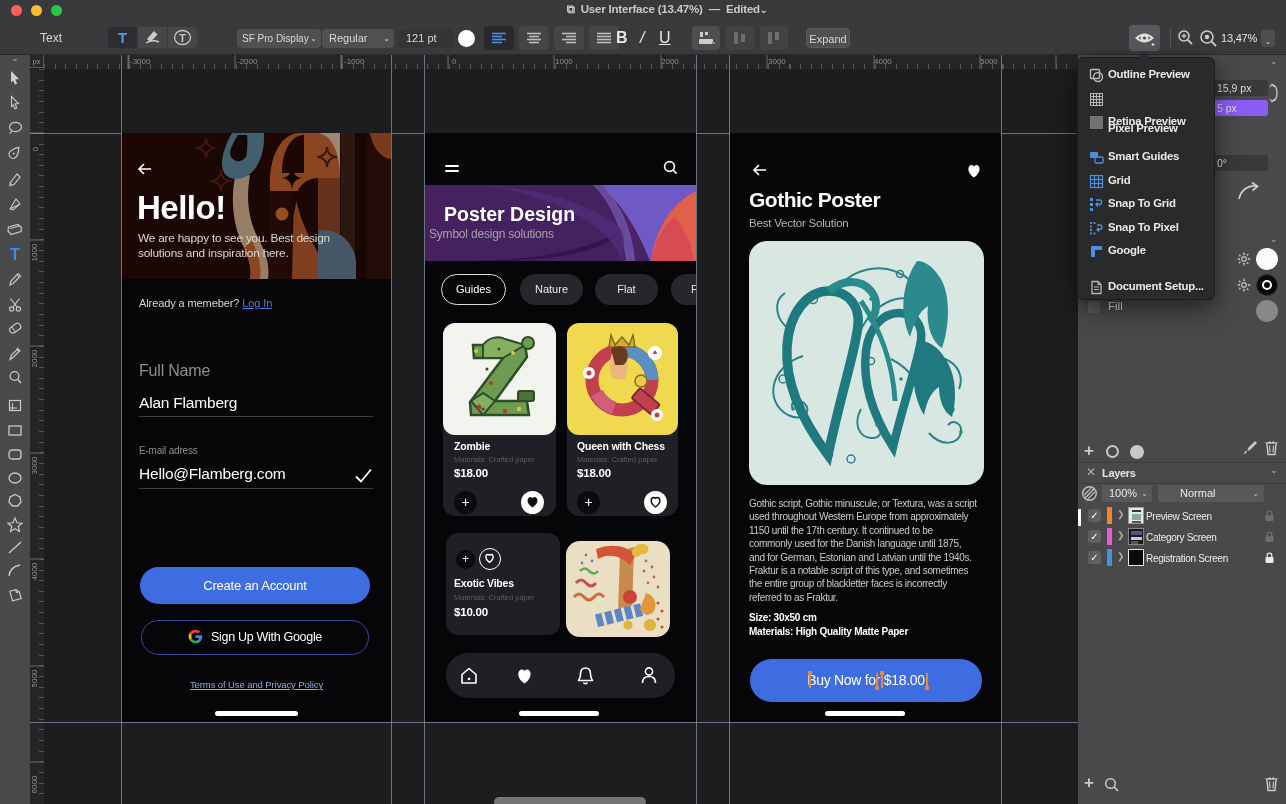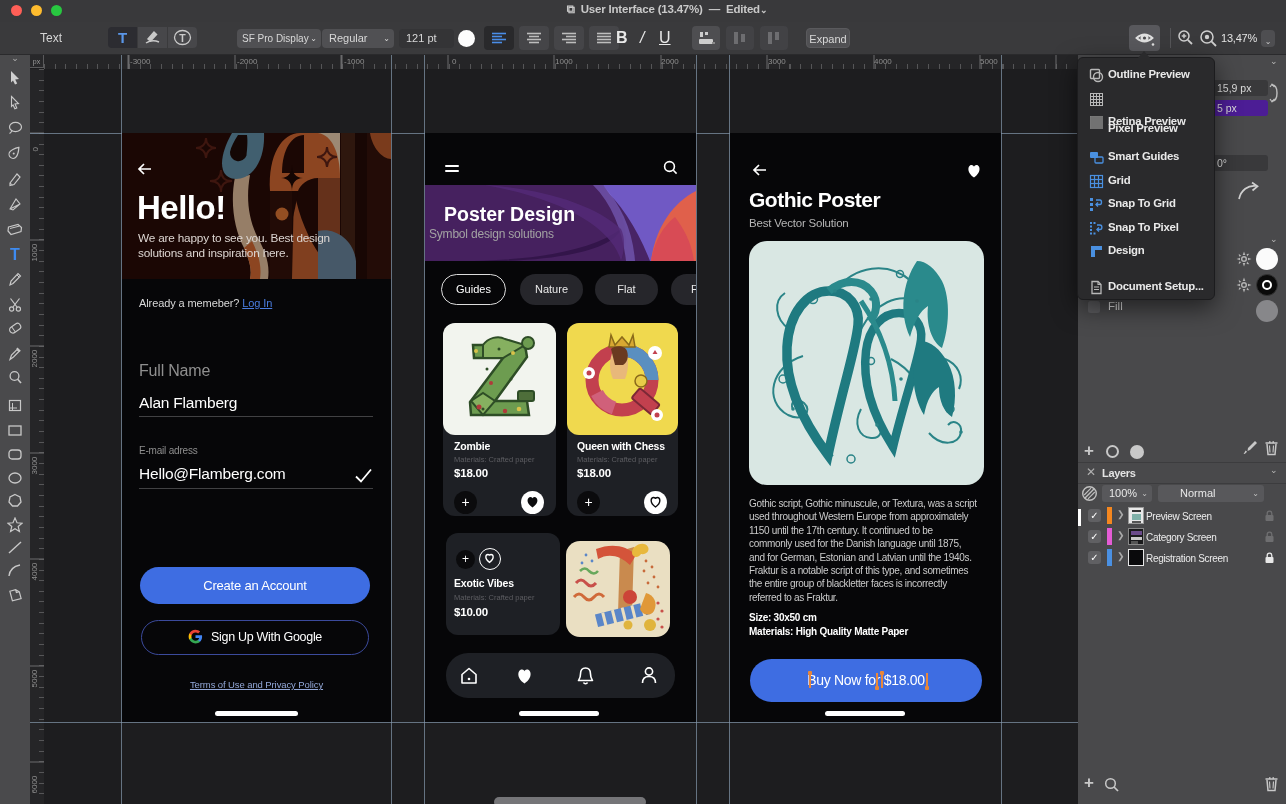--- a/index.html
+++ b/index.html
@@ -603,21 +603,21 @@
 </div>
 
 <div id="rpanel">
   <div style="position:absolute;left:192px;top:1px;color:#b8b8b8;font-size:9px;">⌄</div>
   <div style="position:absolute;left:134px;top:25px;width:56px;height:16px;background:#39393b;border-radius:3px;color:#dcdcdc;font-size:10.5px;line-height:16px;padding-left:5px;">15,9 px</div>
   <svg style="position:absolute;left:190px;top:27px;" width="14" height="22" viewBox="0 0 14 22">
       <path d="M4 3 C9 3 9 8 9 11 C9 14 9 19 4 19" fill="none" stroke="#c0c0c0" stroke-width="1.4"></path>
       <path d="M2 5 L4 2.2 L6.5 5" fill="none" stroke="#c0c0c0" stroke-width="1.2"></path>
       <path d="M2 17 L4 19.8 L6.5 17" fill="none" stroke="#c0c0c0" stroke-width="1.2"></path>
     </svg>
-  <div style="position:absolute;left:134px;top:45px;width:56px;height:16px;background:#4c1d95;border-radius:3px;color:#dcdcdc;font-size:10.5px;line-height:16px;padding-left:5px;">5 px</div>
+  <div style="position:absolute;left:134px;top:45px;width:56px;height:16px;background:#8b5cf6;border-radius:3px;color:#dcdcdc;font-size:10.5px;line-height:16px;padding-left:5px;">5 px</div>
   <div style="position:absolute;left:134px;top:100px;width:56px;height:16px;background:#39393b;border-radius:3px;color:#dcdcdc;font-size:10.5px;line-height:16px;padding-left:5px;">0°</div>
   <svg style="position:absolute;left:158px;top:125px;" width="26" height="22" viewBox="0 0 26 22">
       <path d="M3 19 C5 10 12 5 20 6" fill="none" stroke="#d0d0d0" stroke-width="1.7"></path>
       <path d="M16 2.5 L21.5 6.3 L16.5 10.5" fill="none" stroke="#d0d0d0" stroke-width="1.7"></path>
     </svg>
   <div style="position:absolute;left:192px;top:179px;color:#b8b8b8;font-size:9px;">⌄</div>
   <svg style="position:absolute;left:157px;top:195px;" width="18" height="18" viewBox="0 0 18 18">
       <g fill="#b4b4b4">
         <circle cx="9" cy="9" r="3"></circle>
         <path d="M9 1.5 L10.3 5 L7.7 5 Z"></path>
@@ -815,21 +815,21 @@
         <rect x="4.5" y="1" width="2" height="2"></rect>
         <rect x="4.5" y="11.5" width="2" height="2"></rect>
       </g>
       <path d="M8 4 L11 4 C13.5 4 13.5 8.5 11 8.5 L8 8.5" fill="none" stroke="#4a90e0" stroke-width="1.4"></path>
       <path d="M10 6.5 L8 8.5 L10 10.5" fill="none" stroke="#4a90e0" stroke-width="1.4"></path>
     </svg>
   <div class="mi" style="top:163px;">Snap To Pixel</div>
   <svg class="mic" style="top:186px;" viewBox="0 0 15 15">
       <path d="M2 13 L2 2 L13 2 L13 6 L6 6 L6 13 Z" fill="#4a90e0"></path>
     </svg>
-  <div class="mi" style="top:186px;">Design</div>
+  <div class="mi" style="top:186px;">Google</div>
   <svg class="mic" style="top:222px;" viewBox="0 0 15 15">
       <path d="M3 1.5 L9 1.5 L12 4.5 L12 13.5 L3 13.5 Z" fill="none" stroke="#b8b8b8" stroke-width="1.3"></path>
       <path d="M9 1.5 L9 4.5 L12 4.5" fill="none" stroke="#b8b8b8" stroke-width="1.1"></path>
       <g stroke="#b8b8b8" stroke-width="1">
         <line x1="5" y1="7" x2="10" y2="7"></line>
         <line x1="5" y1="9.5" x2="10" y2="9.5"></line>
       </g>
     </svg>
   <div class="mi" style="top:222px;">Document Setup...</div>
 </div>

